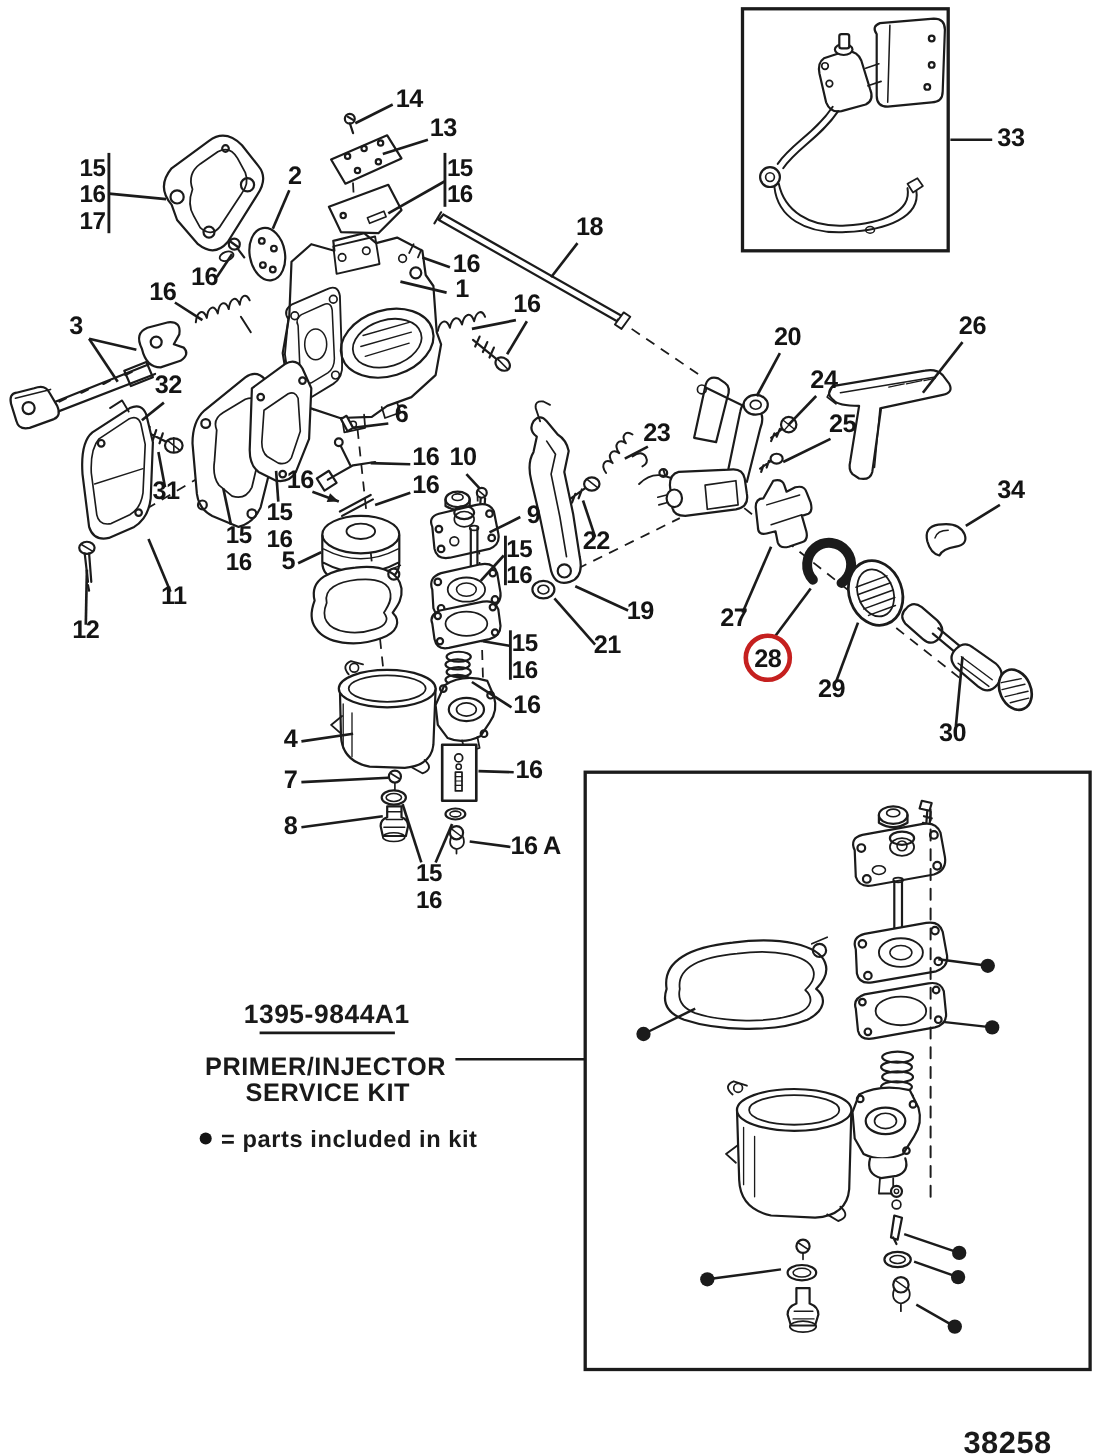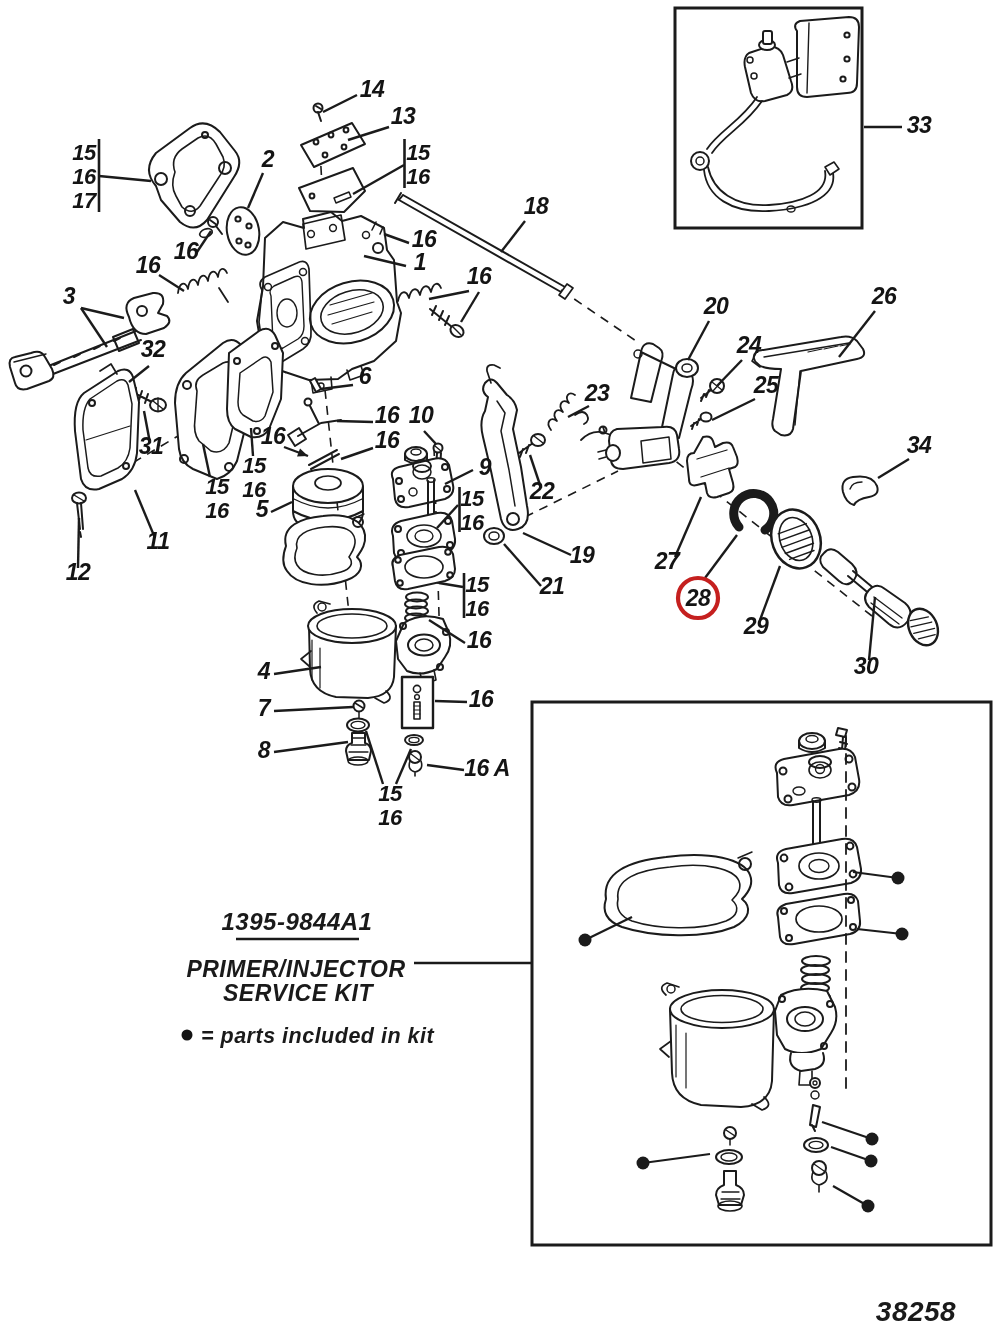--- a/index.html
+++ b/index.html
@@ -1,16 +1,16 @@
 <!DOCTYPE html>
 <html><head>
 <meta charset="utf-8">
 <style>
   html,body{margin:0;padding:0;background:#9a9a9a;}
-  .stage{width:1000px;height:1323px;background:#ffffff;margin:0 auto;position:relative;font-style:italic;}
+  .stage{width:1000px;height:1323px;background:#ffffff;margin:0 auto;position:relative;}
   svg{display:block;}
   text.callout{font-family:"Liberation Sans",sans-serif;font-weight:bold;fill:#141414;letter-spacing:-0.5px;}
   text.note{font-family:"Liberation Sans",sans-serif;font-weight:bold;fill:#1a1a1a;letter-spacing:0.5px;}
   .art{stroke:#1b1b1b;stroke-width:2;fill:none;stroke-linecap:round;stroke-linejoin:round;}
 </style>
 </head>
 <body>
 
 <div class="stage">
 <svg id="diagram" width="1000" height="1323" viewBox="0 0 1000 1323" xmlns="http://www.w3.org/2000/svg">

